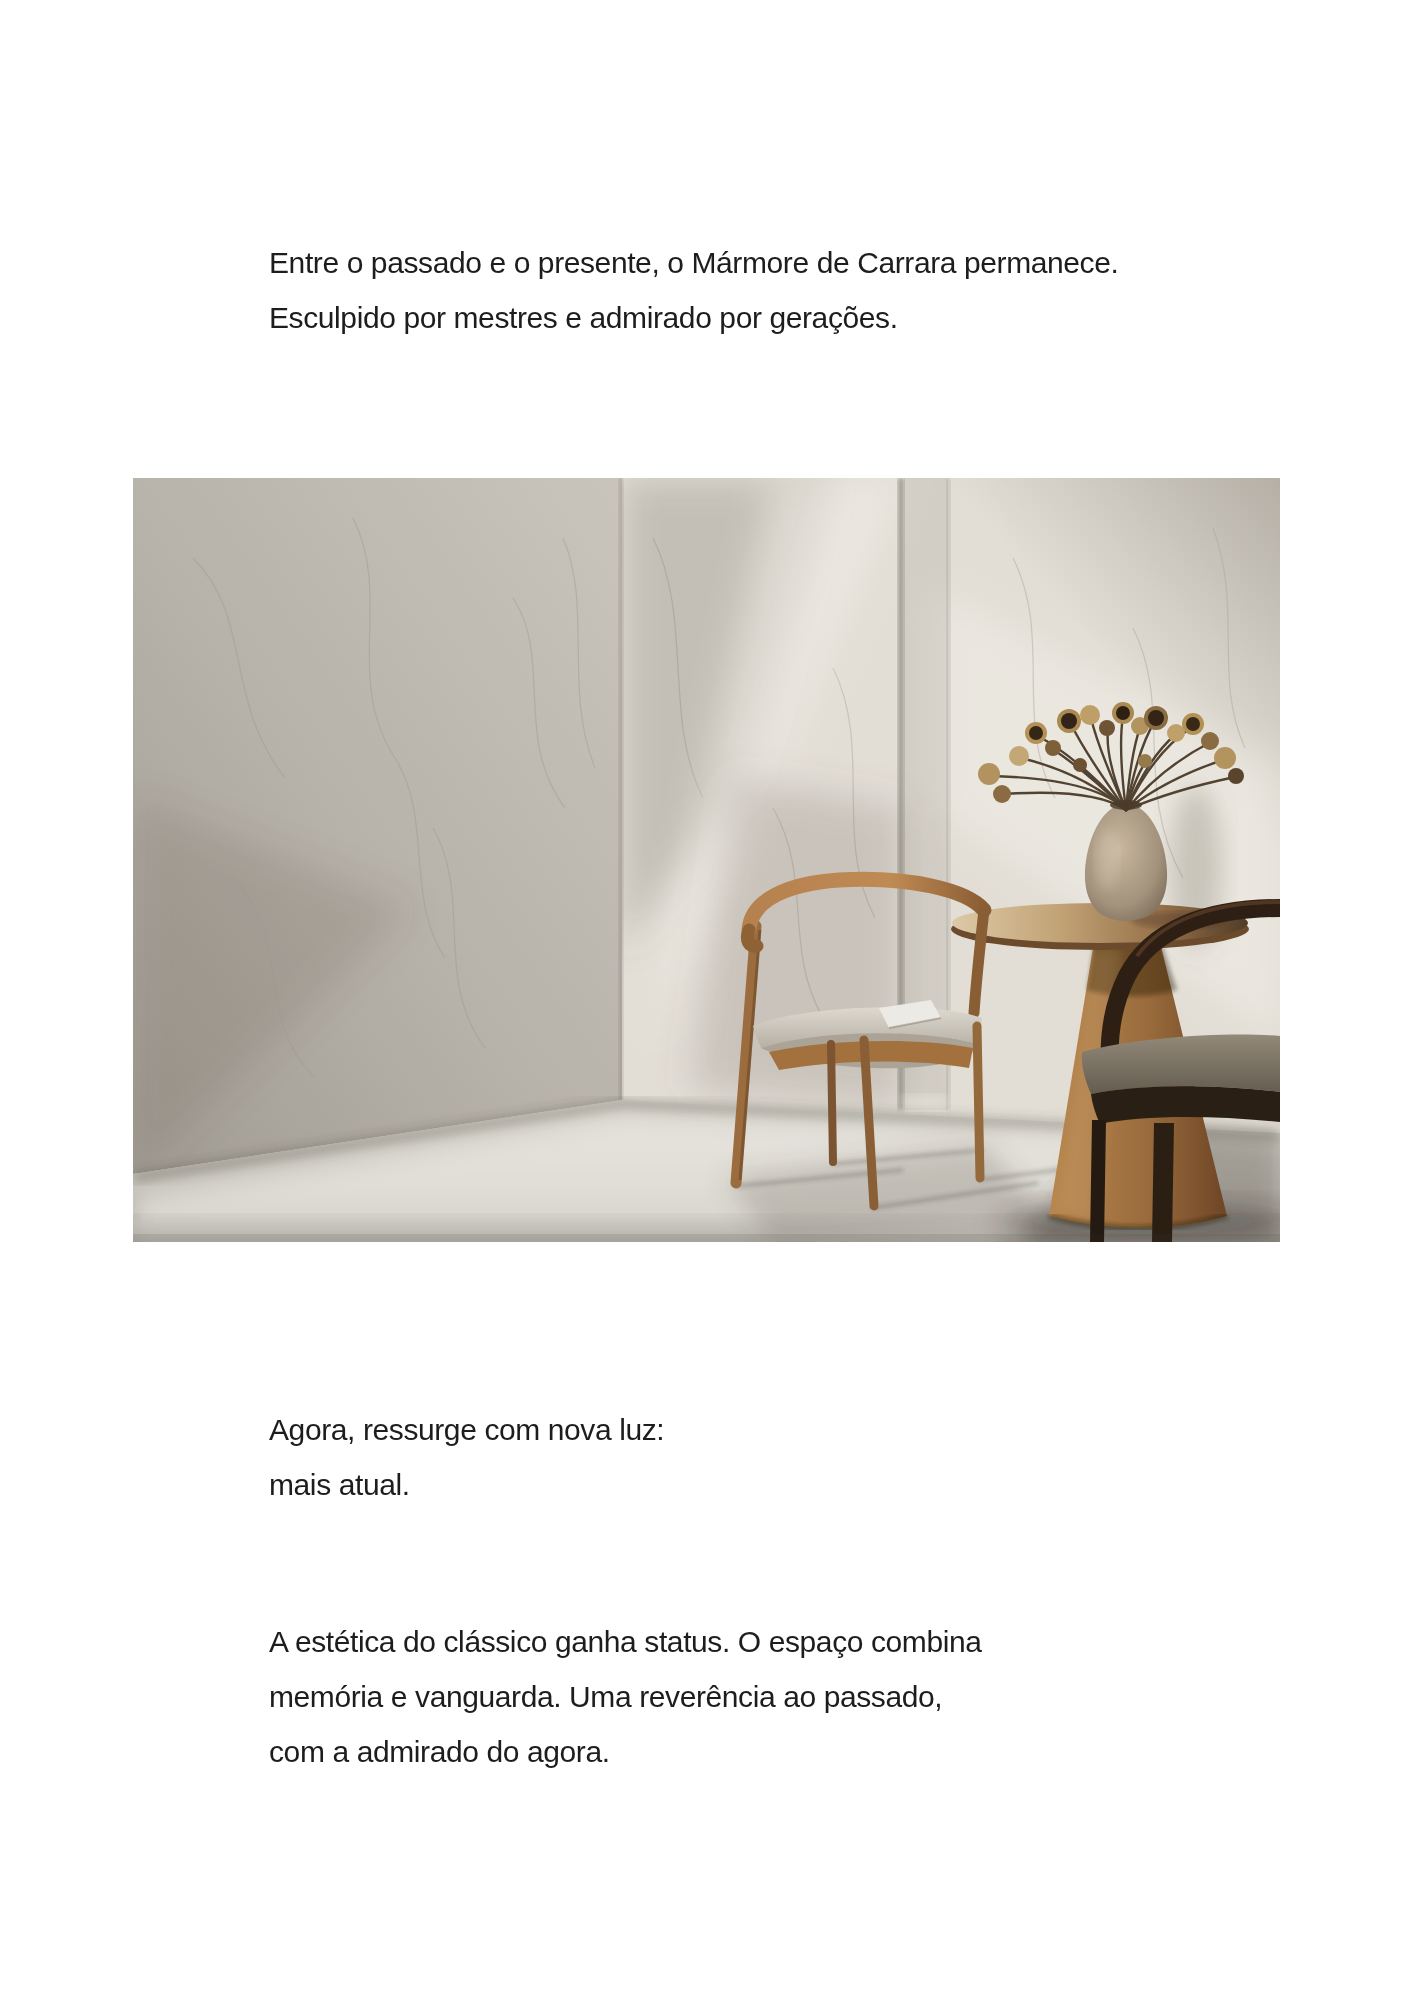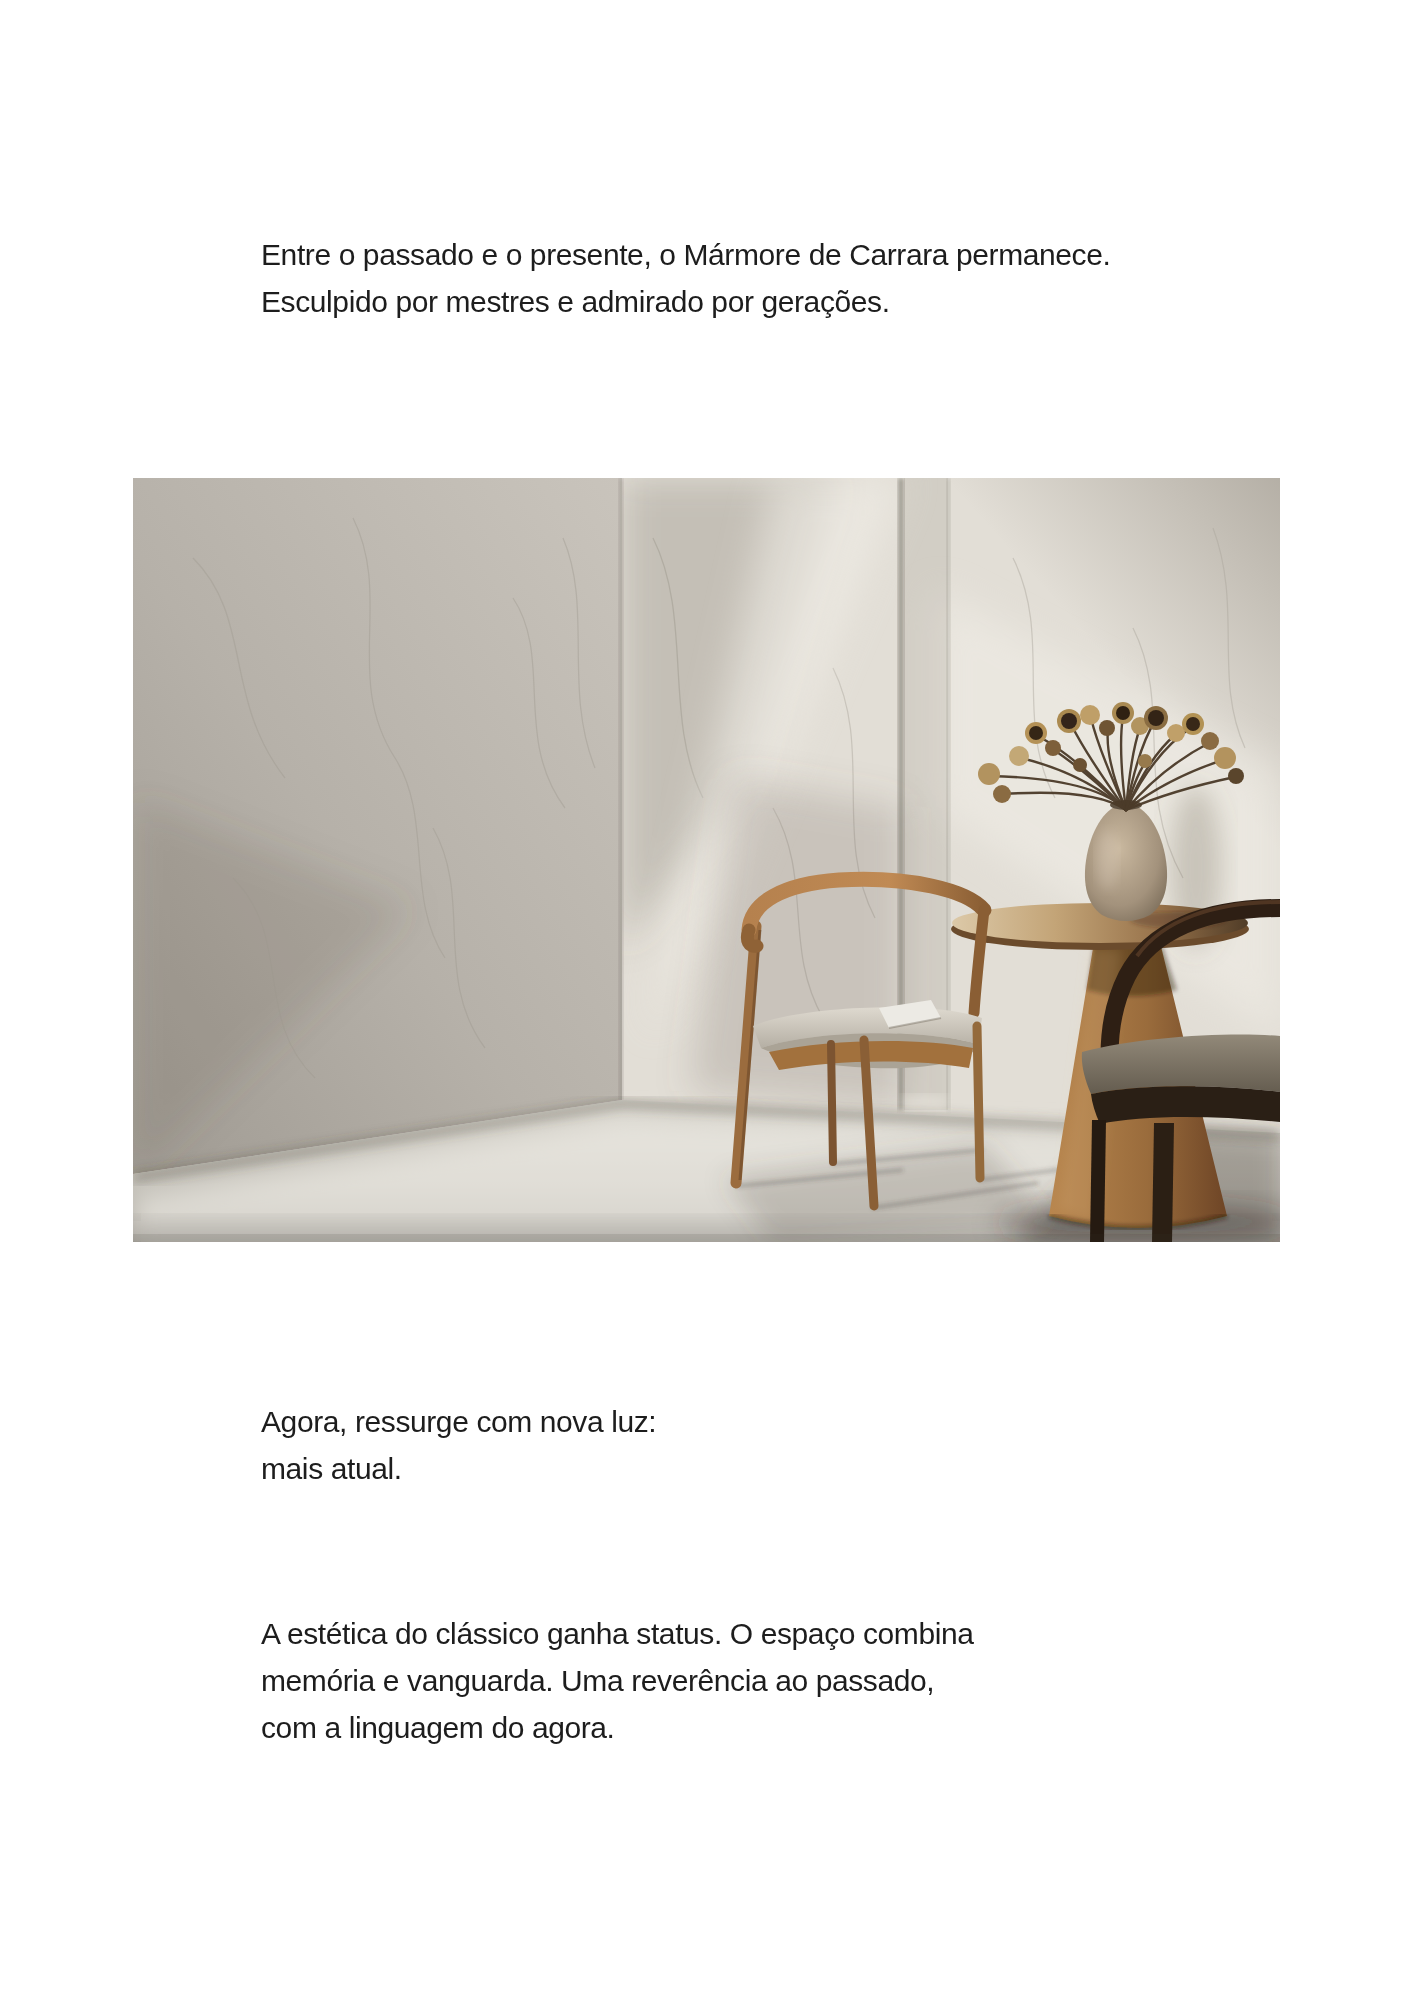--- a/index.html
+++ b/index.html
@@ -2,21 +2,21 @@
 <html><head>
 <meta charset="utf-8">
 <style>
   html,body{margin:0;padding:0;}
   body{
     width:1414px;height:2000px;position:relative;background:#ffffff;
     font-family:"Liberation Sans",sans-serif;overflow:hidden;
   }
   .para{position:absolute;left:257px;color:#1d1d1d;font-size:30px;
         line-height:43px;letter-spacing:-0.4px;font-weight:400;}
-  .para p{margin:4px;}
+  .para p{margin:12px;}
   #intro-paragraph{top:229px;}
   #middle-paragraph{top:1396px;}
   #closing-paragraph{top:1608px;}
   figure.hero{position:absolute;left:133px;top:478px;width:1147px;height:764px;margin:0;}
   figure.hero svg{display:block;width:100%;height:100%;}
 </style>
 </head>
 <body>
 
 <main>
@@ -228,16 +228,16 @@
   </figure>
 
   <section id="middle-paragraph" class="para">
     <p>Agora, ressurge com nova luz:</p>
     <p>mais atual.</p>
   </section>
 
   <section id="closing-paragraph" class="para">
     <p>A estética do clássico ganha status. O espaço combina</p>
     <p>memória e vanguarda. Uma reverência ao passado,</p>
-    <p>com a linguagem do agora.</p>
+    <p>com a admirado do agora.</p>
   </section>
 
 </main>
 
 </body></html>

